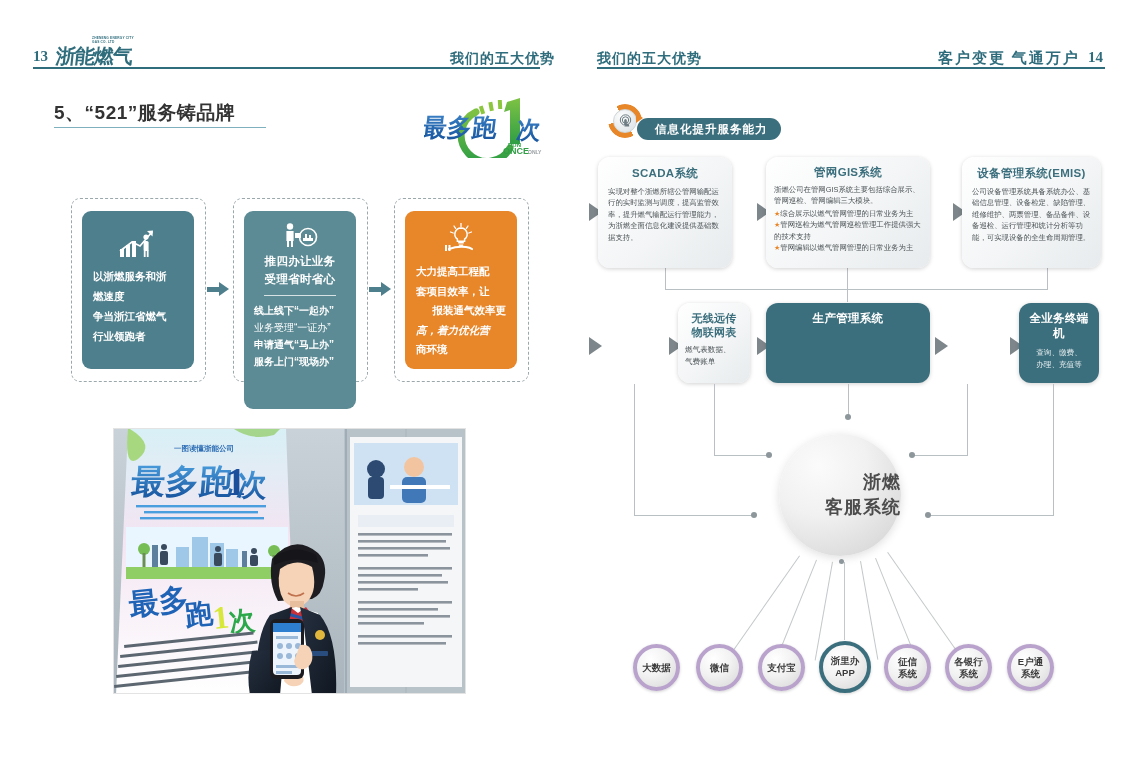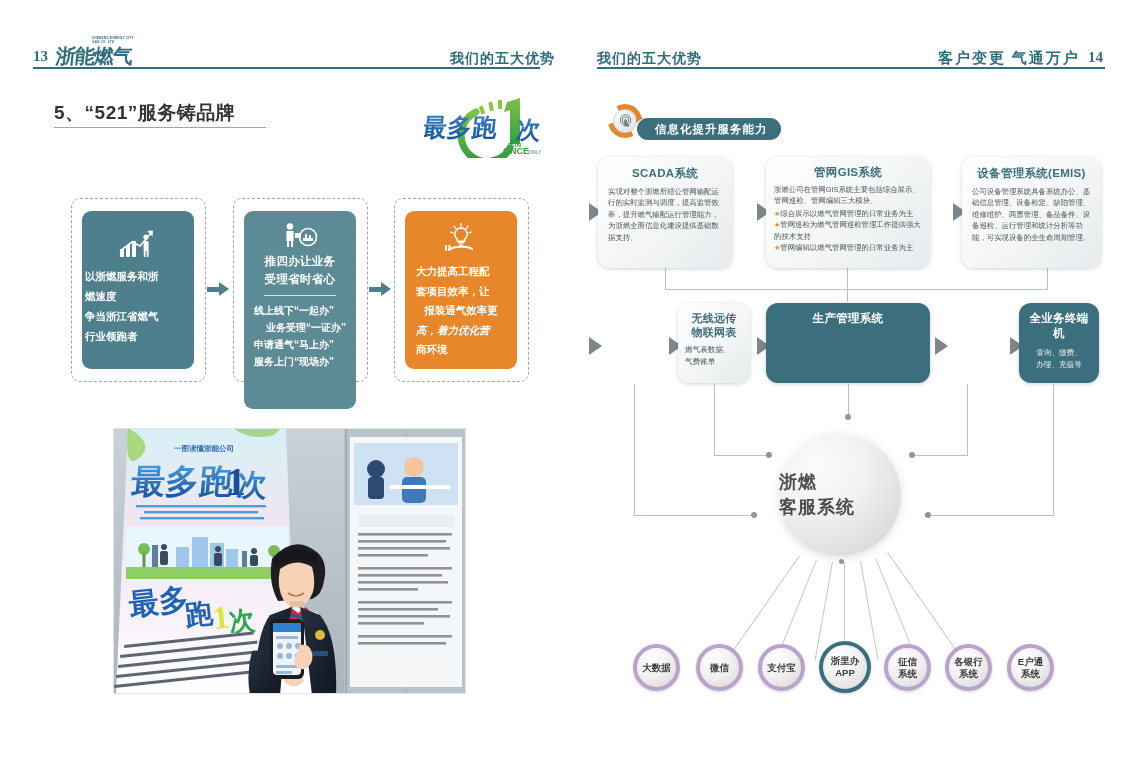--- a/index.html
+++ b/index.html
@@ -149,21 +149,21 @@
   .dot {
     position:absolute; width:6px;height:6px;border-radius:50%;
     background:#8d979b;
   }
 
   .hub {
     position:absolute; left:779px; top:434px; width:122px; height:122px;
     border-radius:50%;
     background:radial-gradient(circle at 32% 26%, #fbfbfb 0%, #f1f1f1 40%, #dedede 75%, #cfcfcf 100%);
     box-shadow:0 2px 10px rgba(0,0,0,0.13);
-    display:flex; flex-direction:column; align-items:flex-start; justify-content:center;
+    display:flex; flex-direction:column; align-items:flex-end; justify-content:center;
     color:#4c4c4c; font-weight:bold; font-size:18px; line-height:25px; letter-spacing:1px;
   }
 
   .node {
     position:absolute; width:47px;height:47px;border-radius:50%;
     display:flex;align-items:center;justify-content:center;
     text-align:center; font-size:9.5px; line-height:12px; font-weight:bold;
     color:#3b3b3b;
     background:radial-gradient(circle at 35% 28%, #ffffff 0%, #f2f2f2 45%, #d6d6d6 100%);
     border:4.5px solid #b9a3cc;
@@ -234,21 +234,21 @@
         <path d="M31 4 L37 3.5 L36.5 9.5 Z" fill="#fff"></path>
         <rect x="4" y="22" width="4" height="8" fill="#fff"></rect>
         <rect x="10" y="18" width="4" height="12" fill="#fff"></rect>
         <rect x="16" y="14" width="4" height="16" fill="#fff"></rect>
         <circle cx="30" cy="10" r="2.6" fill="#fff"></circle>
         <rect x="27.6" y="14" width="5" height="10" rx="1.6" fill="#fff"></rect>
         <rect x="27.8" y="23" width="1.8" height="7" fill="#fff"></rect>
         <rect x="30.8" y="23" width="1.8" height="7" fill="#fff"></rect>
       </svg>
     </div>
-    <div style="padding:7px 3px 0;">
+    <div style="padding:7px 11px 0;">
       <div class="card-body" style="text-align:left;line-height:20px;">以浙燃服务和浙</div>
       <div class="card-body" style="text-align:left;line-height:20px;">燃速度</div>
       <div class="card-body" style="text-align:left;line-height:20px;">争当浙江省燃气</div>
       <div class="card-body" style="text-align:left;line-height:20px;">行业领跑者</div>
     </div>
   </div>
 
   <div class="arrow-stem" style="left:207px; top:287px; width:12px;"></div>
   <div class="arrow-r" style="left:219px; top:282px;"></div>
 
@@ -263,21 +263,21 @@
         <rect x="13" y="11" width="6" height="5" fill="#fff"></rect>
         <circle cx="26" cy="15" r="8.5" fill="none" stroke="#fff" stroke-width="1.6"></circle>
         <path d="M21 19 h10 v-3 h-2 v-3 h-2 v3 h-2 v-4 h-2 v4 h-2 z" fill="#fff"></path>
       </svg>
     </div>
     <div style="padding:4px 10px 0;">
       <div class="card-title">推四办让业务</div>
       <div class="card-title">受理省时省心</div>
       <div class="card-sep"></div>
       <div style="font-size:10px;line-height:17px;font-weight:bold;text-align:left;">线上线下“一起办”</div>
-      <div style="font-size:10px;line-height:17px;font-weight:bold;text-align:right;">业务受理“一证办”</div>
+      <div style="font-size:10px;line-height:17px;font-weight:normal;text-align:left;">业务受理“一证办”</div>
       <div style="font-size:10px;line-height:17px;font-weight:bold;text-align:left;">申请通气“马上办”</div>
       <div style="font-size:10px;line-height:17px;font-weight:bold;text-align:left;">服务上门“现场办”</div>
     </div>
   </div>
 
   <div class="arrow-stem" style="left:369px; top:287px; width:12px;"></div>
   <div class="arrow-r" style="left:381px; top:282px;"></div>
 
   <div class="dash-box" style="left:394px; top:198px; width:135px; height:184px;"></div>
   <div class="card orange" style="left:405px; top:211px; width:112px; height:158px;">
@@ -294,21 +294,21 @@
         <rect x="17.2" y="19" width="5.6" height="1.5" fill="#fff"></rect>
         <rect x="17.8" y="21.5" width="4.4" height="1.4" fill="#fff"></rect>
         <path d="M8 26 q8 -3 17 -2 q4 0.4 6 2" fill="none" stroke="#fff" stroke-width="2.2" stroke-linecap="round"></path>
         <rect x="4" y="22" width="2" height="6" fill="#fff"></rect>
         <rect x="7.5" y="22" width="2" height="6" fill="#fff"></rect>
       </svg>
     </div>
     <div style="padding:9px 11px 0;">
       <div class="card-body" style="text-align:left;line-height:19.5px;">大力提高工程配</div>
       <div class="card-body" style="text-align:left;line-height:19.5px;">套项目效率，让</div>
-      <div class="card-body" style="text-align:center;line-height:19.5px;">报装通气效率更</div>
+      <div class="card-body" style="text-align:right;line-height:19.5px;">报装通气效率更</div>
       <div class="card-body" style="text-align:left;line-height:19.5px;font-style:italic;">高，着力优化营</div>
       <div class="card-body" style="text-align:left;line-height:19.5px;">商环境</div>
     </div>
   </div>
 
   <div class="photo">
     <svg width="353" height="266" viewBox="0 0 353 266">
       <defs>
         <linearGradient id="wallg" x1="0" y1="0" x2="0" y2="1">
           <stop offset="0%" stop-color="#c9d2d8"></stop>

